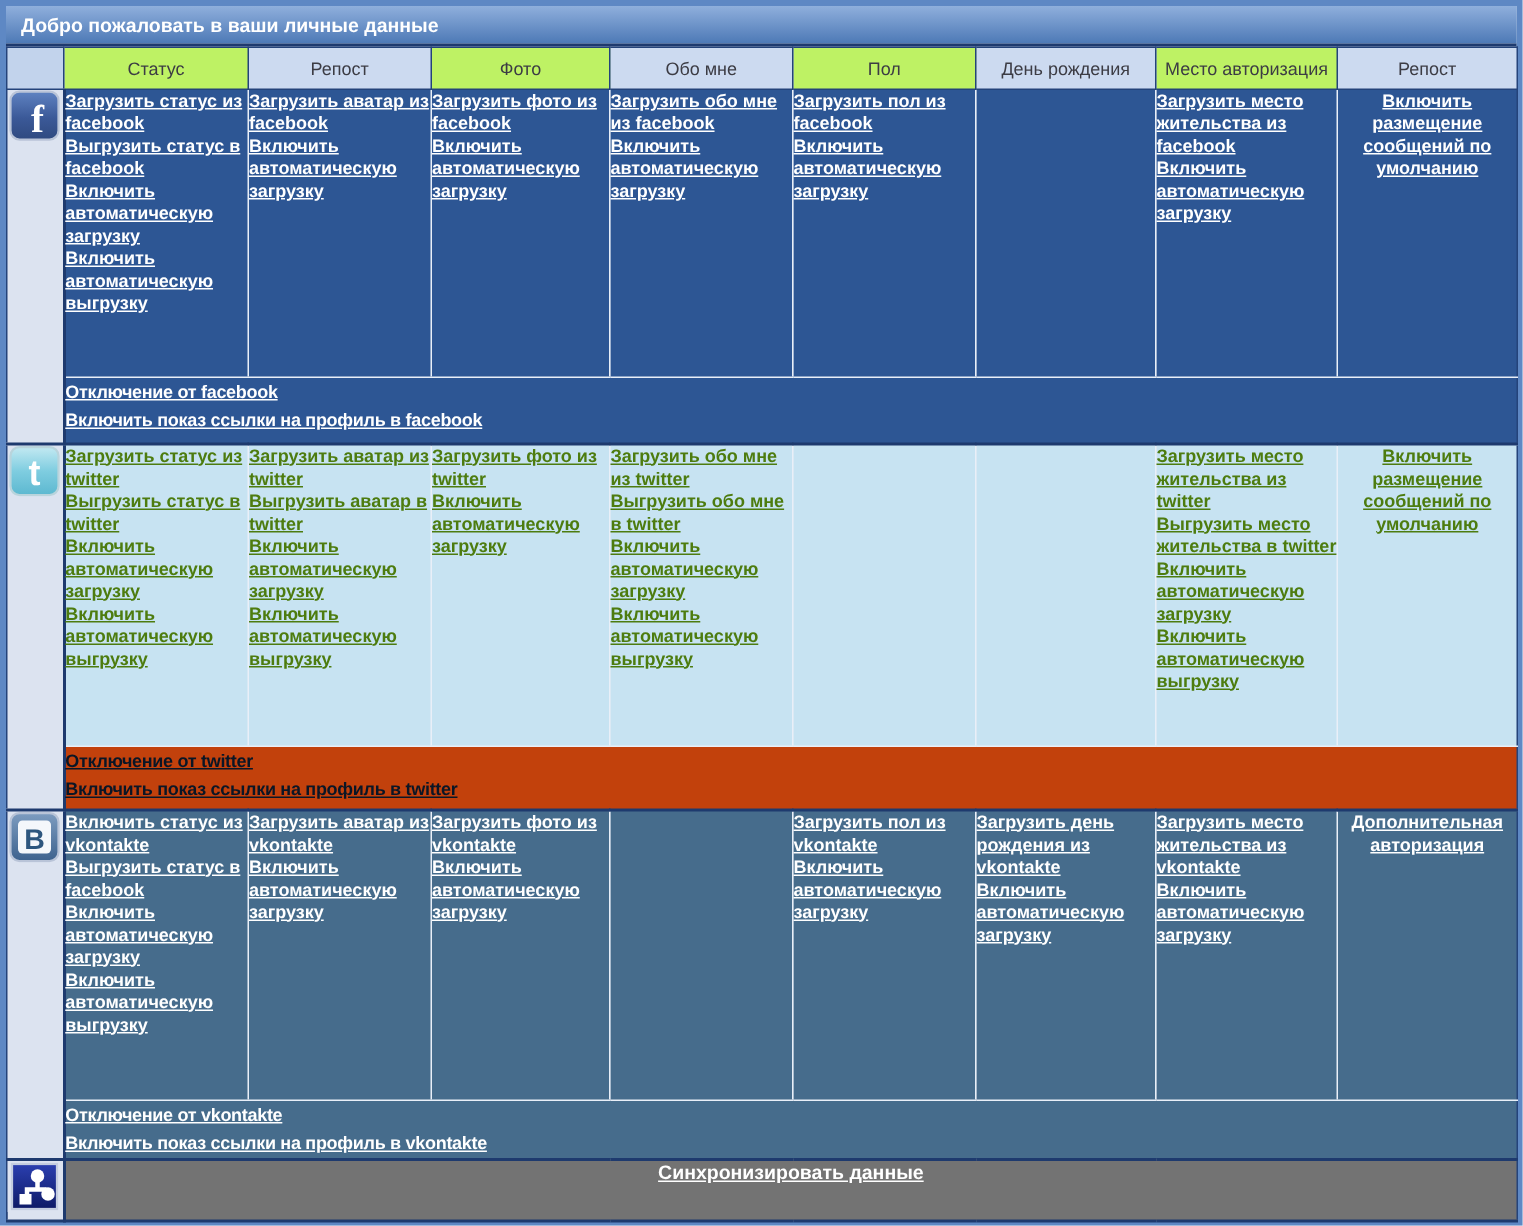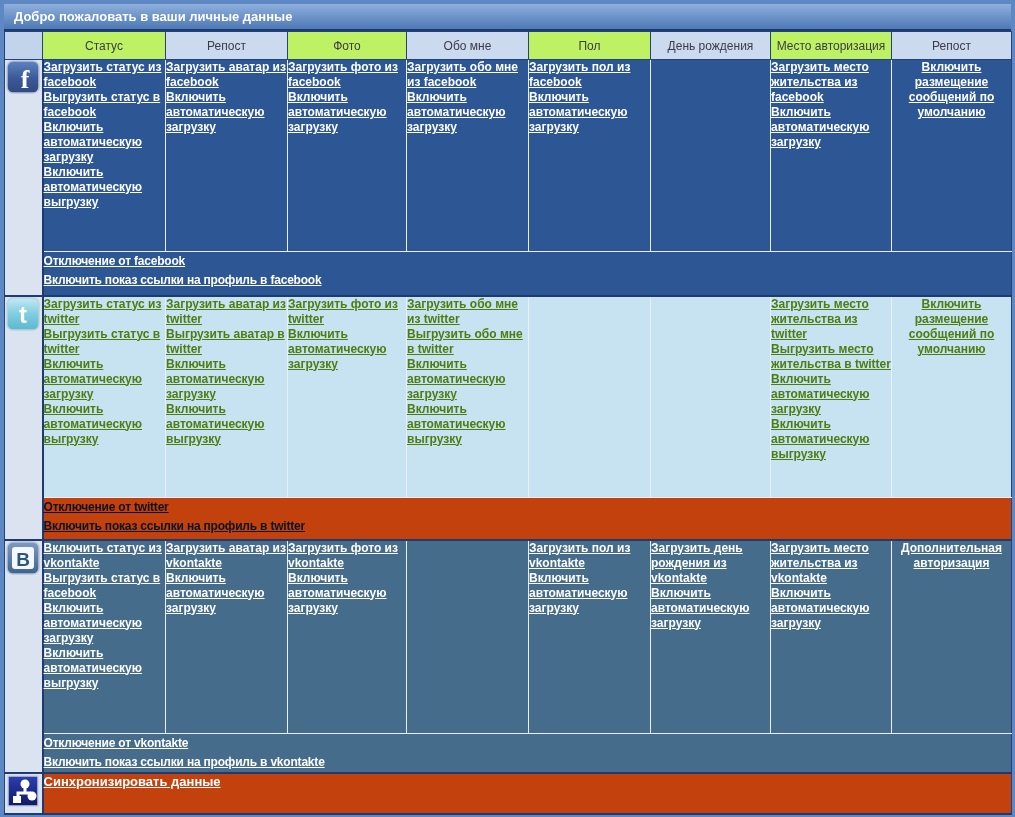--- a/index.html
+++ b/index.html
@@ -69,21 +69,21 @@
   td.footer-vkontakte a{color:#ffffff;}
   
   tr.row-facebook{height:192px;}
   tr.footer-row-facebook{height:44px;}
   tr.row-twitter{height:202px;}
   tr.footer-row-twitter{height:42px;}
   tr.row-vkontakte{height:194px;}
   tr.footer-row-vkontakte{height:38px;}
   tr.sync-row{height:41px;}
   td.sync-cell{
-    background:#c2410c;vertical-align:middle;
+    background:#737373;text-align:center;vertical-align:middle;
     border-right:1px solid #24437a;border-bottom:2px solid #1e3a6e;
     font-size:13px;font-weight:bold;font-stretch:condensed;
   }
   td.sync-cell a{color:#ffffff;cursor:pointer;text-decoration:underline;}
   .net-icon{display:inline-block;width:34px;height:34px;}
 </style>
 </head>
 <body>
 
 <div class="page">

